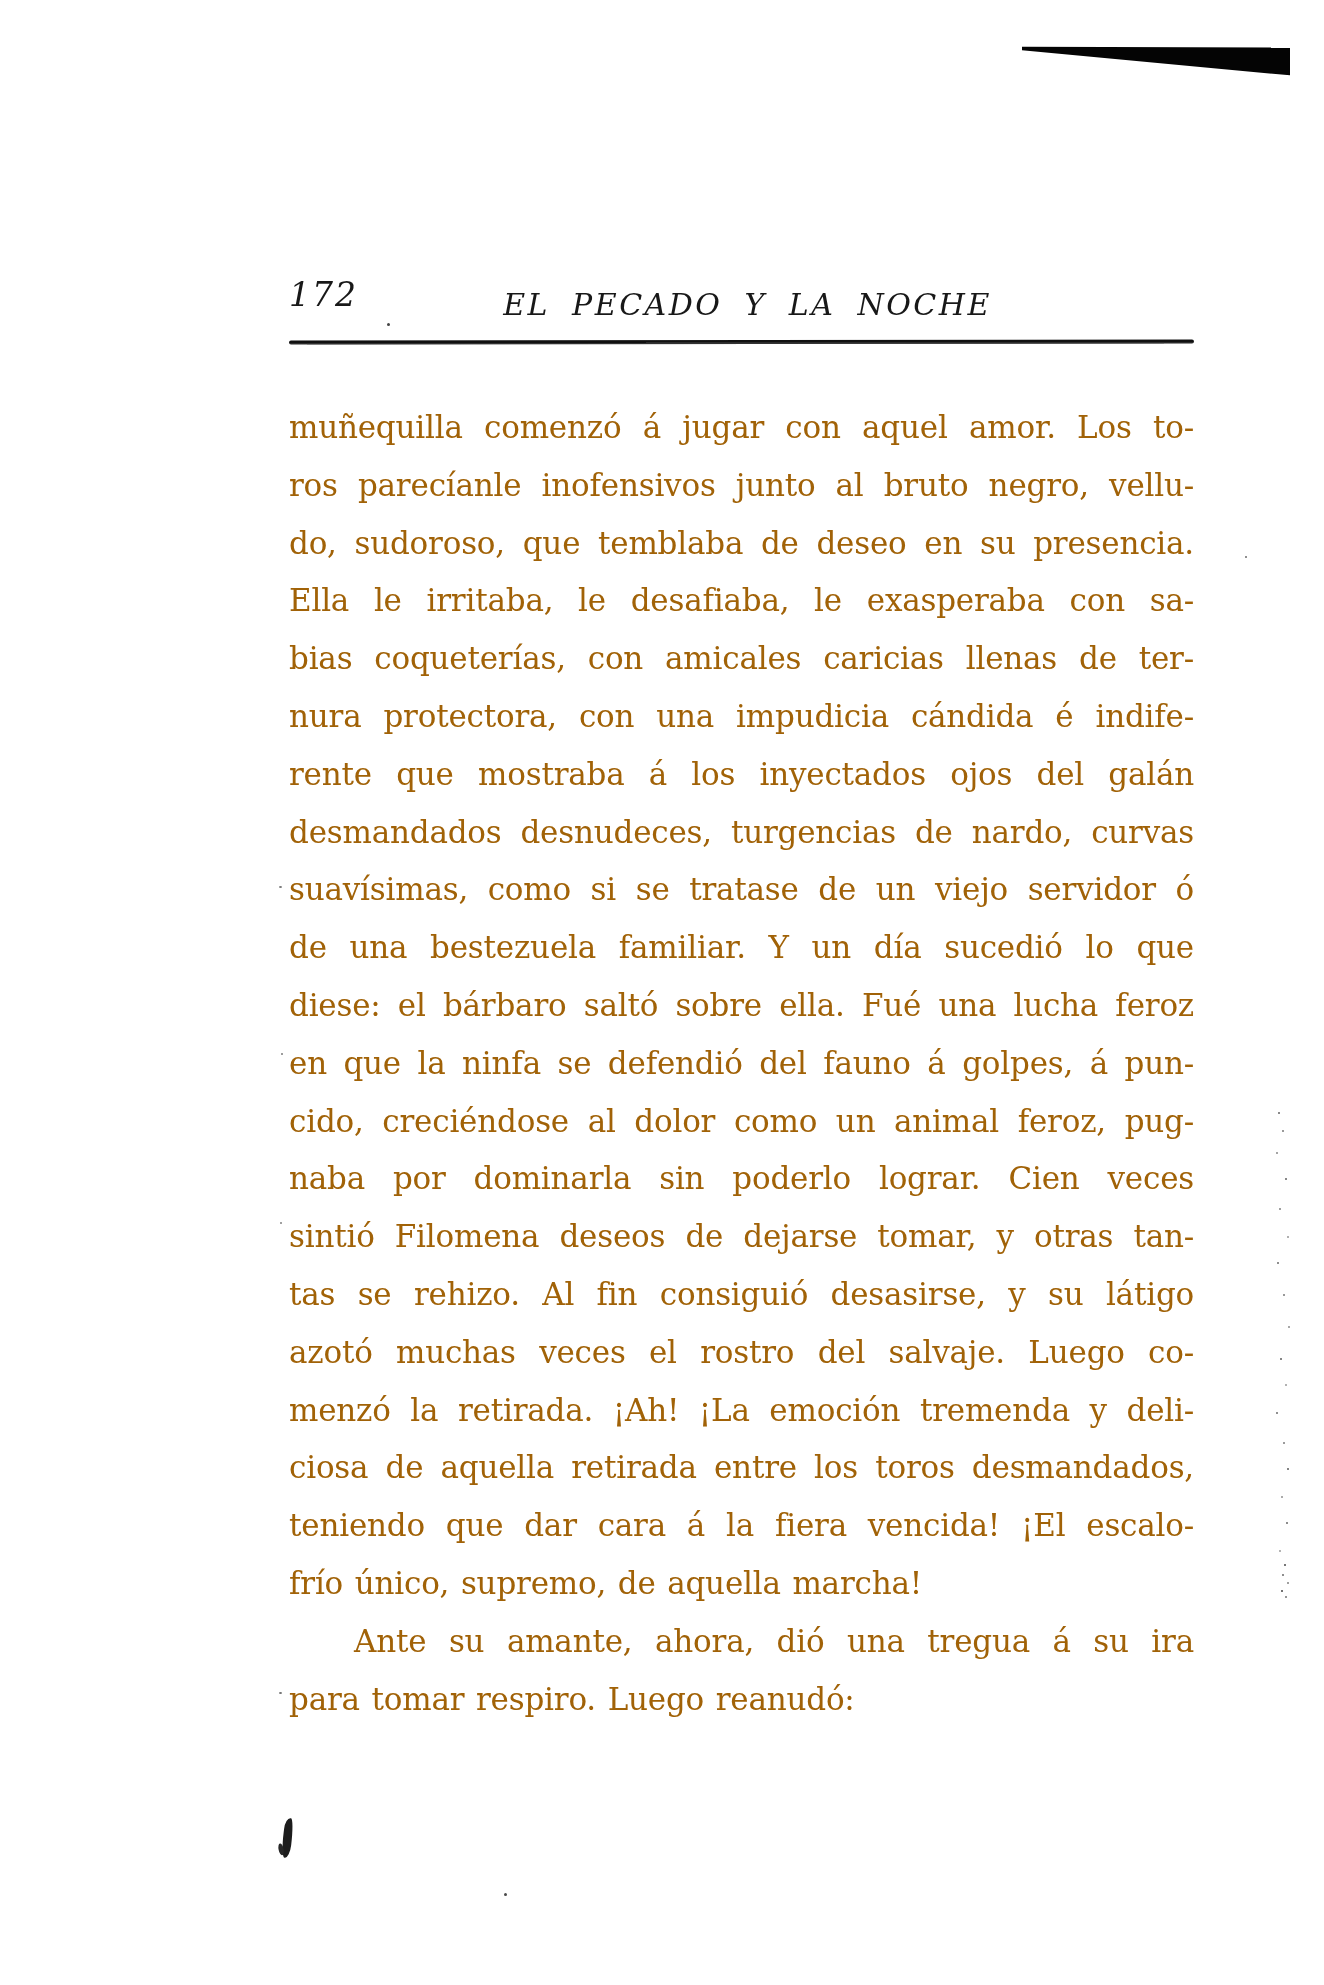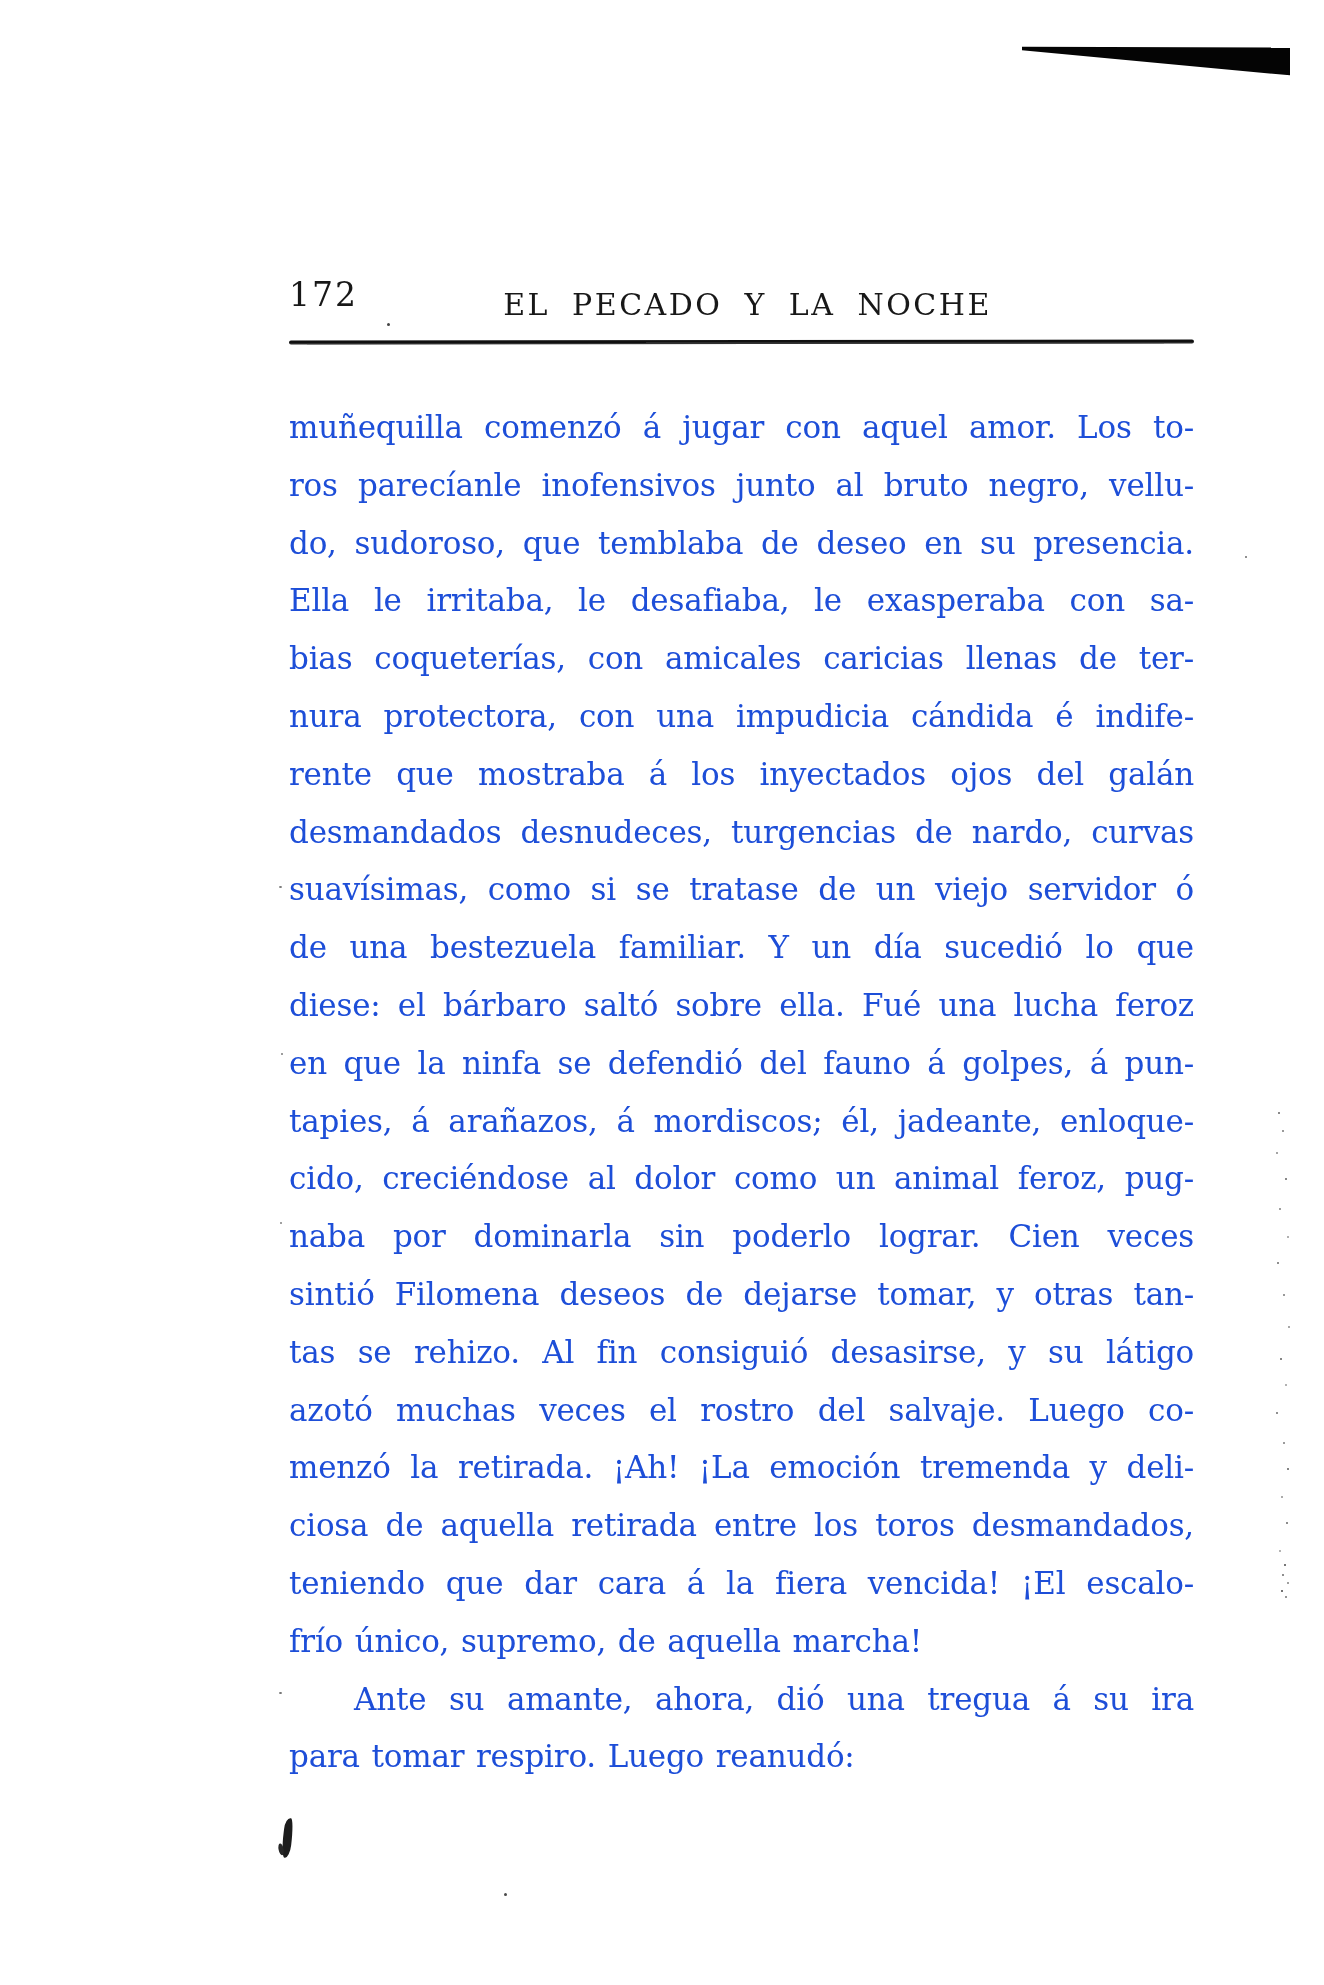--- a/index.html
+++ b/index.html
@@ -6,21 +6,21 @@
   .page{
     position:relative;
     width:1324px;height:1985px;
     background:#ffffff;
     overflow:hidden;
     font-family:"DejaVu Serif","Liberation Serif",serif;
     color:#141414;
   }
   
   .running-head{
-    position:absolute;left:289px;top:278px;width:905px;height:40px;
+    position:absolute;left:289px;top:278px;width:905px;height:40px;font-style:italic;
   }
   .pagenum{
     position:absolute;left:0;top:0;
     font-size:33px;line-height:34px;letter-spacing:2px;color:#181818;
   }
   .running-title{
     position:absolute;left:50%;top:11px;transform:translateX(calc(-50% + 6px));
     font-size:30px;line-height:32px;letter-spacing:2.5px;word-spacing:10px;
     white-space:nowrap;color:#181818;
   }
@@ -30,21 +30,21 @@
     border-radius:2px;
     transform:rotate(-0.06deg);
   }
   .head-rule::after{
     content:"";position:absolute;left:18px;right:30px;top:3px;height:1px;
     background:#3c3c3c;opacity:.5;
   }
   
   .textblock{
     position:absolute;left:289px;top:399px;width:905px;
-    font-size:31px;letter-spacing:-0.2px;word-spacing:2px;color:#1d4ed8;
+    font-size:31px;letter-spacing:-0.2px;word-spacing:2px;color:#a16207;
   }
   .line{
     height:57.8px;line-height:57.8px;
     text-align:justify;text-align-last:justify;text-justify:inter-word;
   }
   .line.end{text-align:right;text-align-last:left;}
   .line.indent{text-indent:65px;}
   
   .wedge{
     position:absolute;left:1022px;top:42px;width:268px;height:34px;
@@ -98,21 +98,20 @@
     <div class="line just">do, sudoroso, que temblaba de deseo en su presencia.</div>
     <div class="line just">Ella le irritaba, le desafiaba, le exasperaba con sa-</div>
     <div class="line just">bias coqueterías, con amicales caricias llenas de ter-</div>
     <div class="line just">nura protectora, con una impudicia cándida é indife-</div>
     <div class="line just">rente que mostraba á los inyectados ojos del galán</div>
     <div class="line just">desmandados desnudeces, turgencias de nardo, curvas</div>
     <div class="line just">suavísimas, como si se tratase de un viejo servidor ó</div>
     <div class="line just">de una bestezuela familiar. Y un día sucedió lo que</div>
     <div class="line just">diese: el bárbaro saltó sobre ella. Fué una lucha feroz</div>
     <div class="line just">en que la ninfa se defendió del fauno á golpes, á pun-</div>
-    <div class="line just">tapies, á arañazos, á mordiscos; él, jadeante, enloque-</div>
     <div class="line just">cido, creciéndose al dolor como un animal feroz, pug-</div>
     <div class="line just">naba por dominarla sin poderlo lograr. Cien veces</div>
     <div class="line just">sintió Filomena deseos de dejarse tomar, y otras tan-</div>
     <div class="line just">tas se rehizo. Al fin consiguió desasirse, y su látigo</div>
     <div class="line just">azotó muchas veces el rostro del salvaje. Luego co-</div>
     <div class="line just">menzó la retirada. ¡Ah! ¡La emoción tremenda y deli-</div>
     <div class="line just">ciosa de aquella retirada entre los toros desmandados,</div>
     <div class="line just">teniendo que dar cara á la fiera vencida! ¡El escalo-</div>
     <div class="line end">frío único, supremo, de aquella marcha!</div>
     <div class="line just indent">Ante su amante, ahora, dió una tregua á su ira</div>

